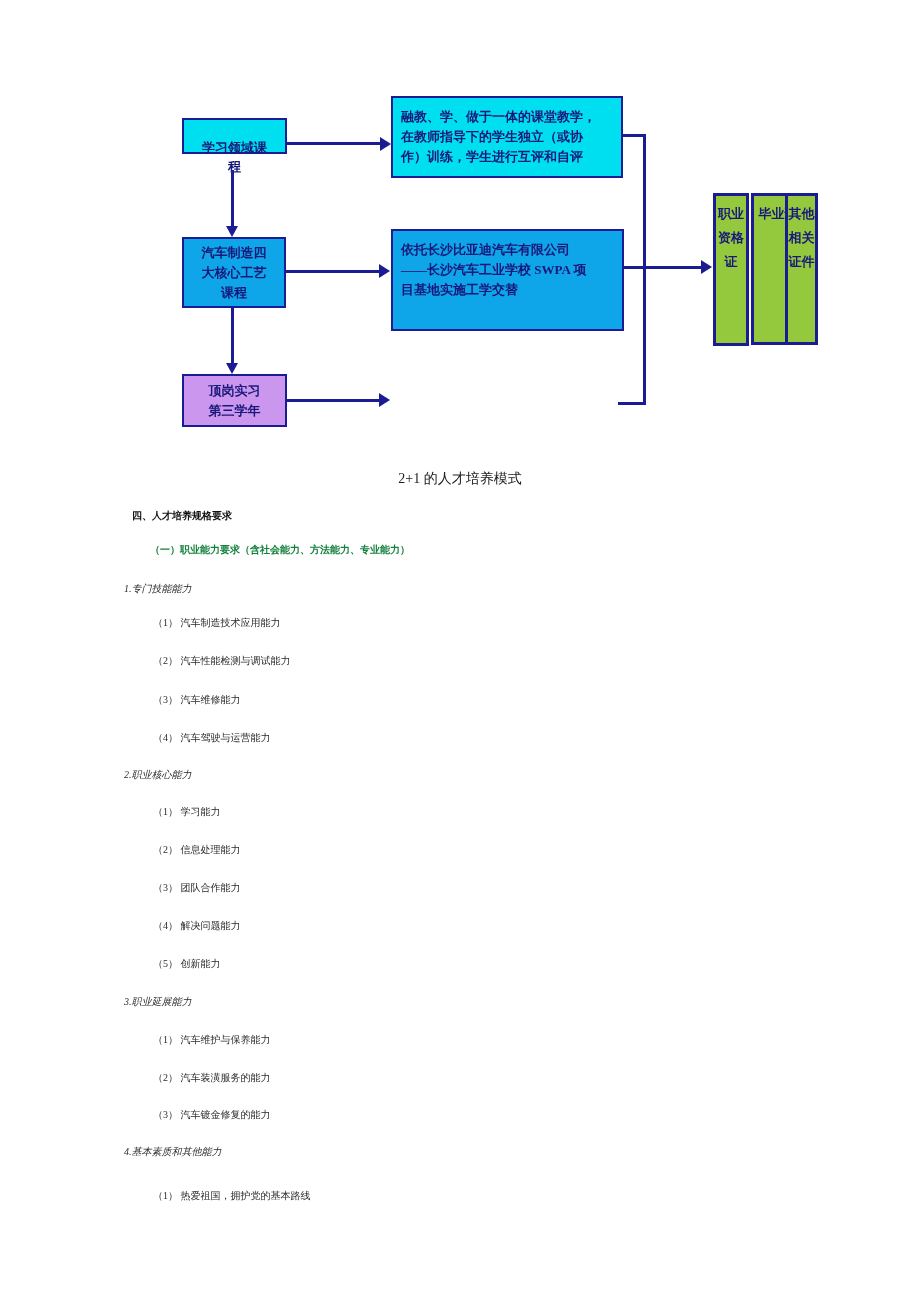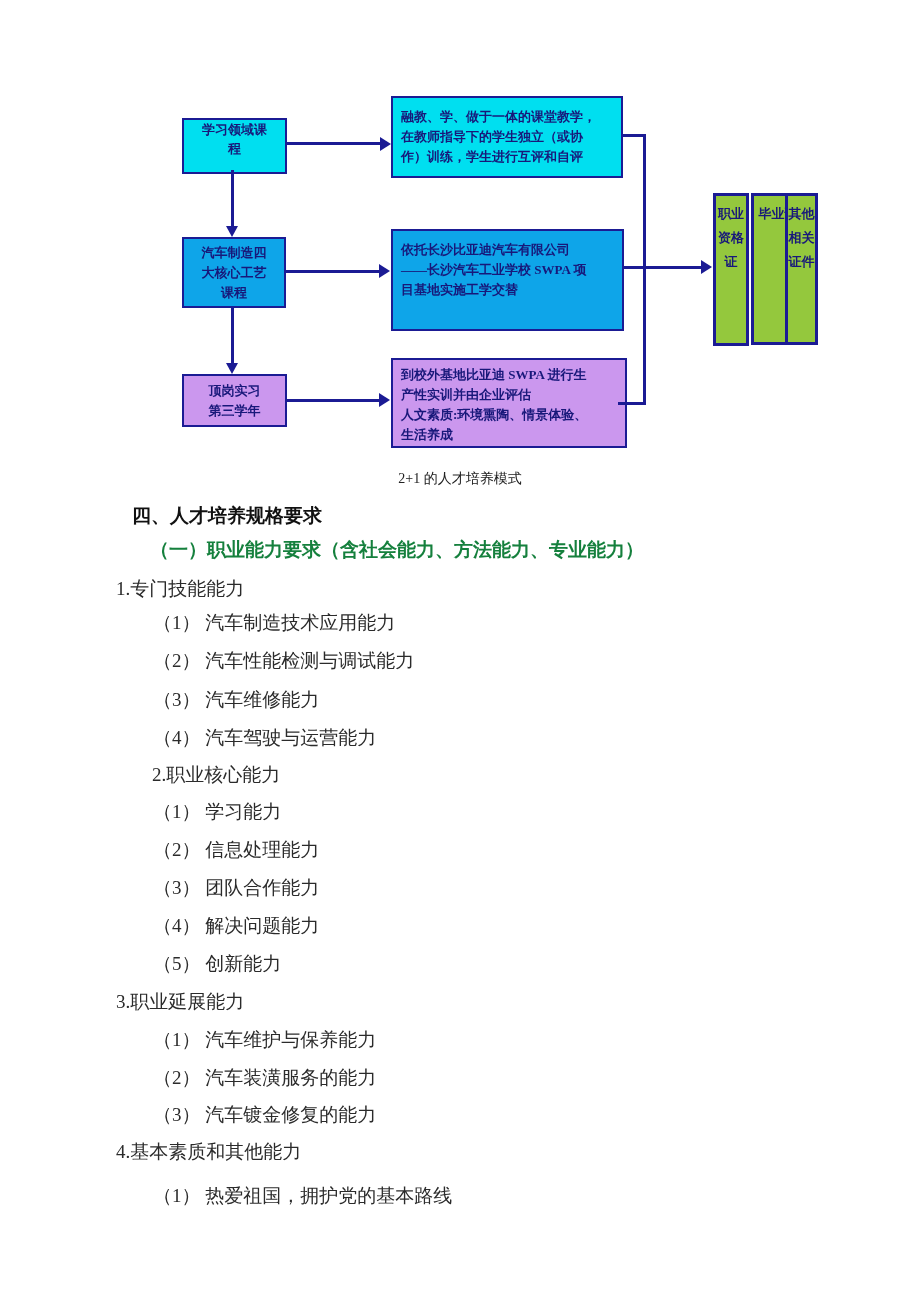--- a/index.html
+++ b/index.html
@@ -36,49 +36,45 @@
   }
   .line{position:absolute;background:#1b1b94;}
   .tri{position:absolute;width:0;height:0;}
   .tri-r{border-top:7px solid transparent;border-bottom:7px solid transparent;border-left:11px solid #1b1b94;}
   .tri-d{border-left:6px solid transparent;border-right:6px solid transparent;border-top:11px solid #1b1b94;}
   
   .caption{
     position:absolute;left:0;top:470px;width:920px;
     text-align:center;font-size:14px;color:#222222;
   }
-  .bl{position:absolute;font-size:19px;line-height:19px;color:#2b2b2b;white-space:nowrap;}
+  .bl{position:absolute;font-size:10px;line-height:19px;color:#2b2b2b;white-space:nowrap;}
   .h1{left:132px;font-weight:bold;color:#111111;}
   .h2{left:150px;font-weight:bold;color:#15803d;}
-  .t{left:116px;}
+  .t{left:124px;font-style:italic;}
   .i{left:153px;}
 </style>
 </head>
 <body>
 
 <div class="page">
 
-  <div class="fbox cyan center" style="left:182px;top:118px;width:105px;height:56px;padding-top:0;line-height:19px;">学习领域课
+  <div class="fbox cyan center" style="left:182px;top:118px;width:105px;height:36px;padding-top:18px;line-height:19px;">学习领域课
 程</div>
   <div class="fbox yellow center" style="left:182px;top:237px;width:104px;height:71px;padding-top:4px;">汽车制造四
 大核心工艺
 课程</div>
   <div class="fbox purple center" style="left:182px;top:374px;width:105px;height:53px;padding-top:5px;">顶岗实习
 第三学年</div>
 
   <div class="fbox cyan" style="left:391px;top:96px;width:232px;height:82px;padding:9px 22px 0 8px;">融教、学、做于一体的课堂教学，
 在教师指导下的学生独立（或协
 作）训练，学生进行互评和自评</div>
   <div class="fbox yellow" style="left:391px;top:229px;width:233px;height:102px;padding:9px 6px 0 8px;">依托长沙比亚迪汽车有限公司
 ——长沙汽车工业学校 SWPA 项
 目基地实施工学交替</div>
-  <div class="fbox purple" style="left:391px;top:358px;width:236px;height:90px;padding:5px 6px 0 8px;">到校外基地比亚迪 SWPA 进行生
-产性实训并由企业评估
-人文素质:环境熏陶、情景体验、
-生活养成</div>
 
   <div class="gbox" style="left:713px;top:193px;width:36px;height:153px;">职业资格证</div>
   <div class="gbox" style="left:751px;top:193px;width:54px;height:152px;">毕业证</div>
   <div class="gbox" style="left:785px;top:193px;width:33px;height:152px;">其他相关证件</div>
 
   <div class="line" style="left:287px;top:142px;width:94px;height:3px;"></div>
   <div class="tri tri-r" style="left:380px;top:137px;"></div>
 
   <div class="line" style="left:231px;top:170px;width:3px;height:57px;"></div>
   <div class="tri tri-d" style="left:226px;top:226px;"></div>
@@ -103,21 +99,21 @@
 
   <div class="bl h1" style="top:506px;">四、人才培养规格要求</div>
   <div class="bl h2" style="top:540px;">（一）职业能力要求（含社会能力、方法能力、专业能力）</div>
 
   <div class="bl t" style="top:579px;">1.专门技能能力</div>
   <div class="bl i" style="top:613px;">（1） 汽车制造技术应用能力</div>
   <div class="bl i" style="top:651px;">（2） 汽车性能检测与调试能力</div>
   <div class="bl i" style="top:690px;">（3） 汽车维修能力</div>
   <div class="bl i" style="top:728px;">（4） 汽车驾驶与运营能力</div>
 
-  <div class="bl t" style="top:765px;margin-left:36px;">2.职业核心能力</div>
+  <div class="bl t" style="top:765px;">2.职业核心能力</div>
   <div class="bl i" style="top:802px;">（1） 学习能力</div>
   <div class="bl i" style="top:840px;">（2） 信息处理能力</div>
   <div class="bl i" style="top:878px;">（3） 团队合作能力</div>
   <div class="bl i" style="top:916px;">（4） 解决问题能力</div>
   <div class="bl i" style="top:954px;">（5） 创新能力</div>
 
   <div class="bl t" style="top:992px;">3.职业延展能力</div>
   <div class="bl i" style="top:1030px;">（1） 汽车维护与保养能力</div>
   <div class="bl i" style="top:1068px;">（2） 汽车装潢服务的能力</div>
   <div class="bl i" style="top:1105px;">（3） 汽车镀金修复的能力</div>

